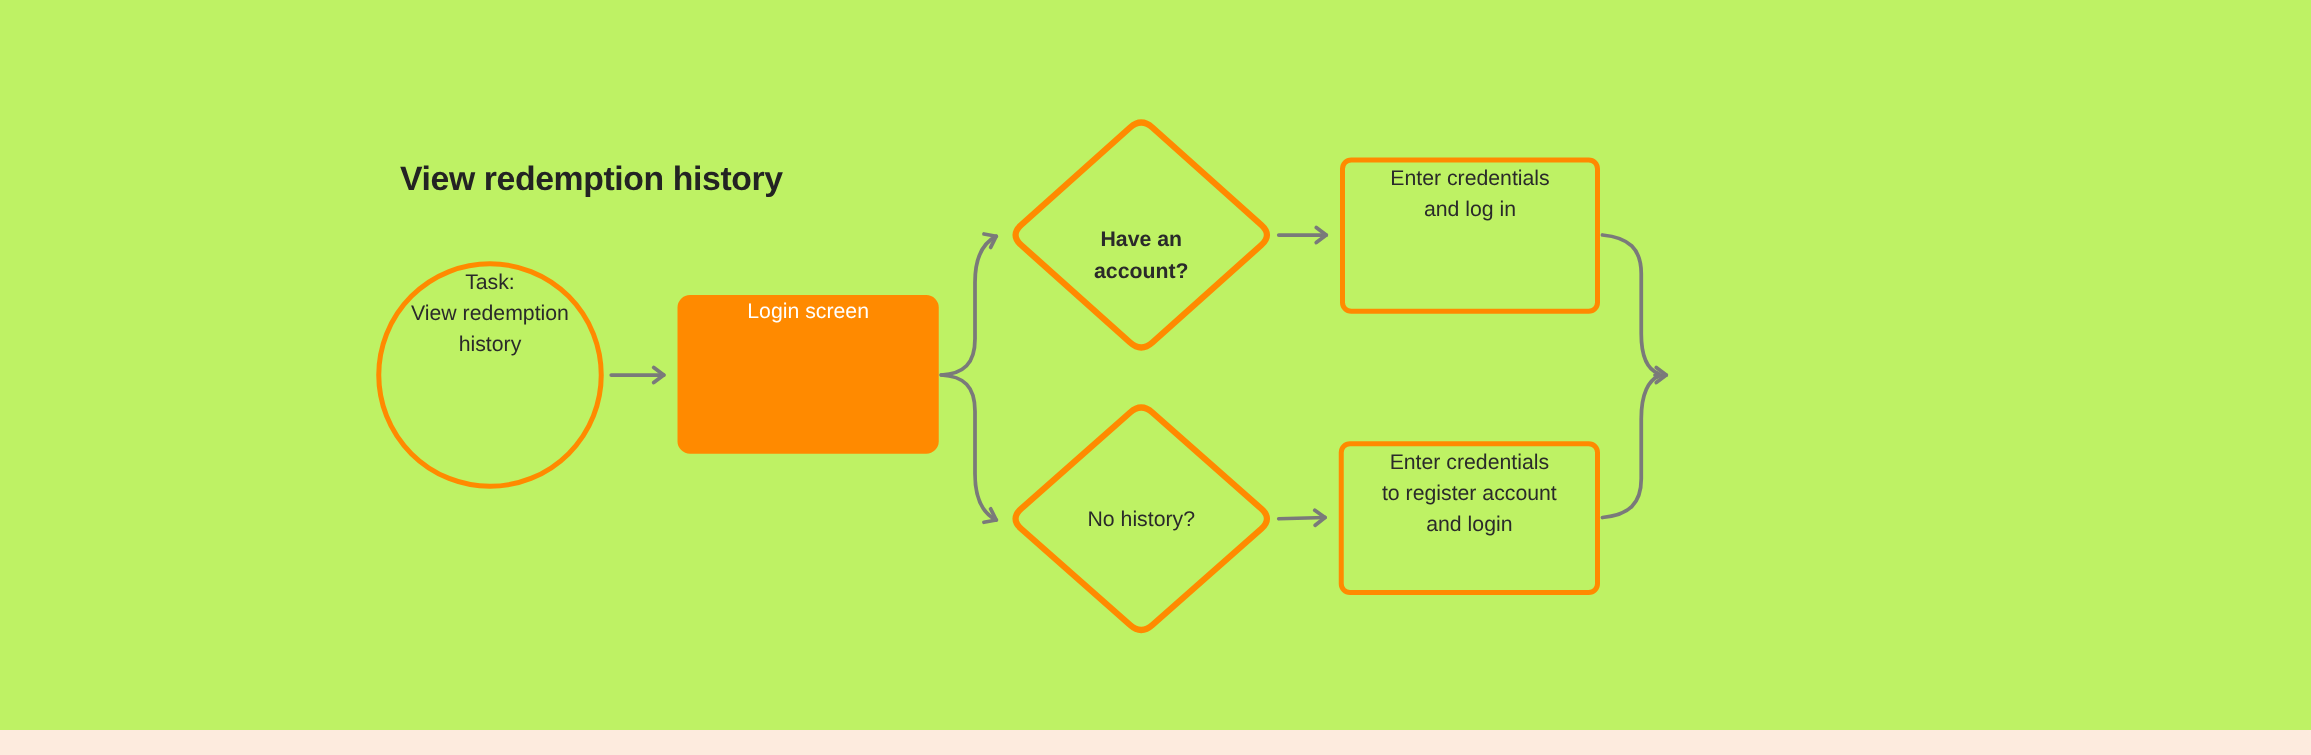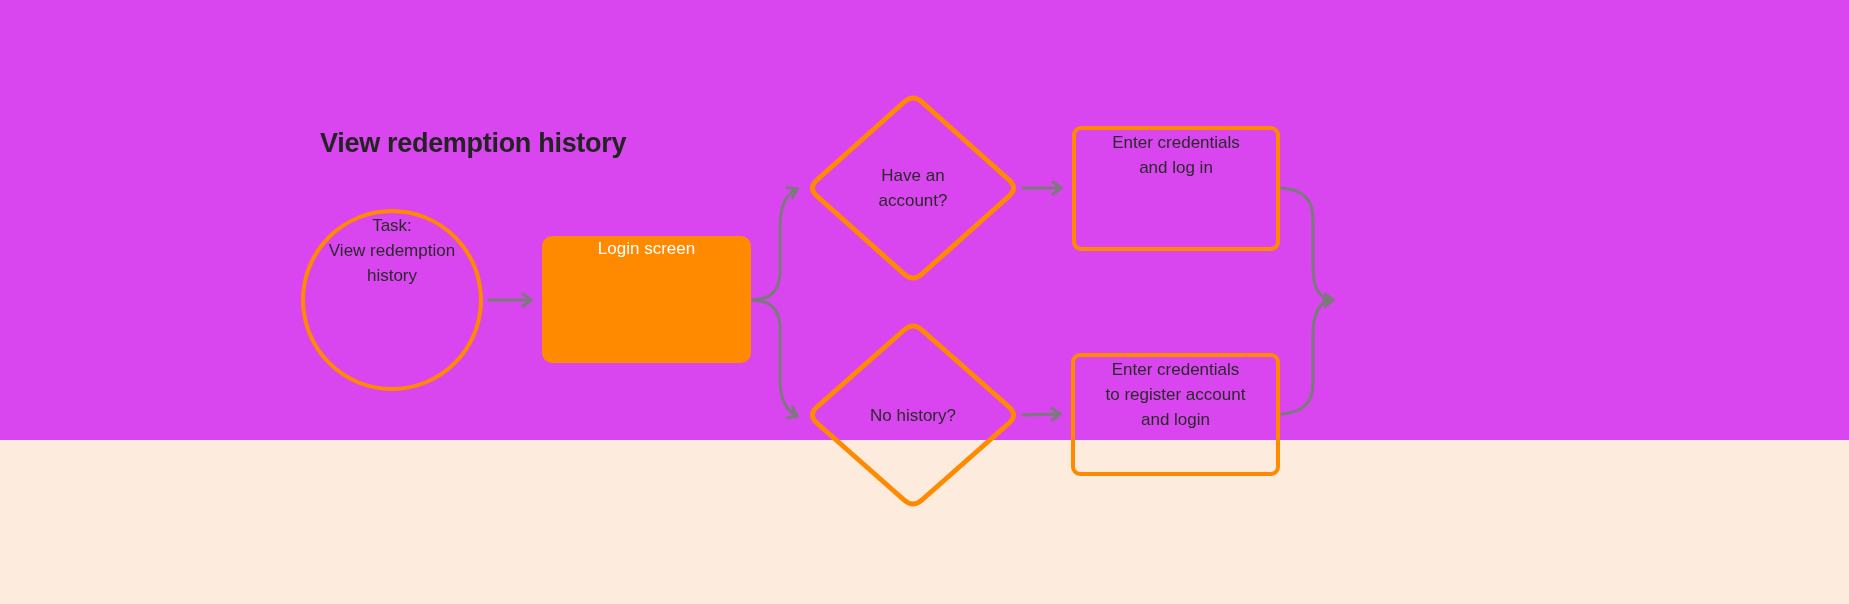--- a/index.html
+++ b/index.html
@@ -5,22 +5,22 @@
   * { margin: 0; padding: 0; box-sizing: border-box; }
   html, body { width: 1849px; height: 604px; overflow: hidden; }
   body {
     font-family: "Liberation Sans", "DejaVu Sans", sans-serif;
     background: #FDEBDE;
     position: relative;
   }
   .canvas {
     position: absolute;
     left: 0; top: 0;
-    width: 1849px; height: 440px;
-    background: #d946ef;
+    width: 1849px; height: 584px;
+    background: #bef264;
   }
   .edges-layer {
     position: absolute;
     left: 0; top: 0;
     width: 1849px; height: 604px;
   }
   .diagram-title {
     position: absolute;
     left: 320px; top: 128px;
     font-size: 27px;
@@ -67,21 +67,21 @@
   .diamond-label {
     position: absolute;
     width: 170px;
     text-align: center;
     transform: translate(-50%, -50%);
     font-size: 17px;
     line-height: 25px;
     color: #2A2A2A;
     white-space: pre-line;
   }
-  .diamond-label-top    { left: 913px; top: 188px; }
+  .diamond-label-top    { left: 913px; top: 204px; font-weight: bold; }
   .diamond-label-bottom { left: 913px; top: 415px; }
 </style>
 </head>
 <body>
 
 <div class="canvas">
 
   <svg class="edges-layer" width="1849" height="604" viewBox="0 0 1849 604">
     <defs>
       <marker id="arrowhead" viewBox="-12 -9 14 18" markerWidth="14" markerHeight="18" refX="0" refY="0" orient="auto" markerUnits="userSpaceOnUse">

